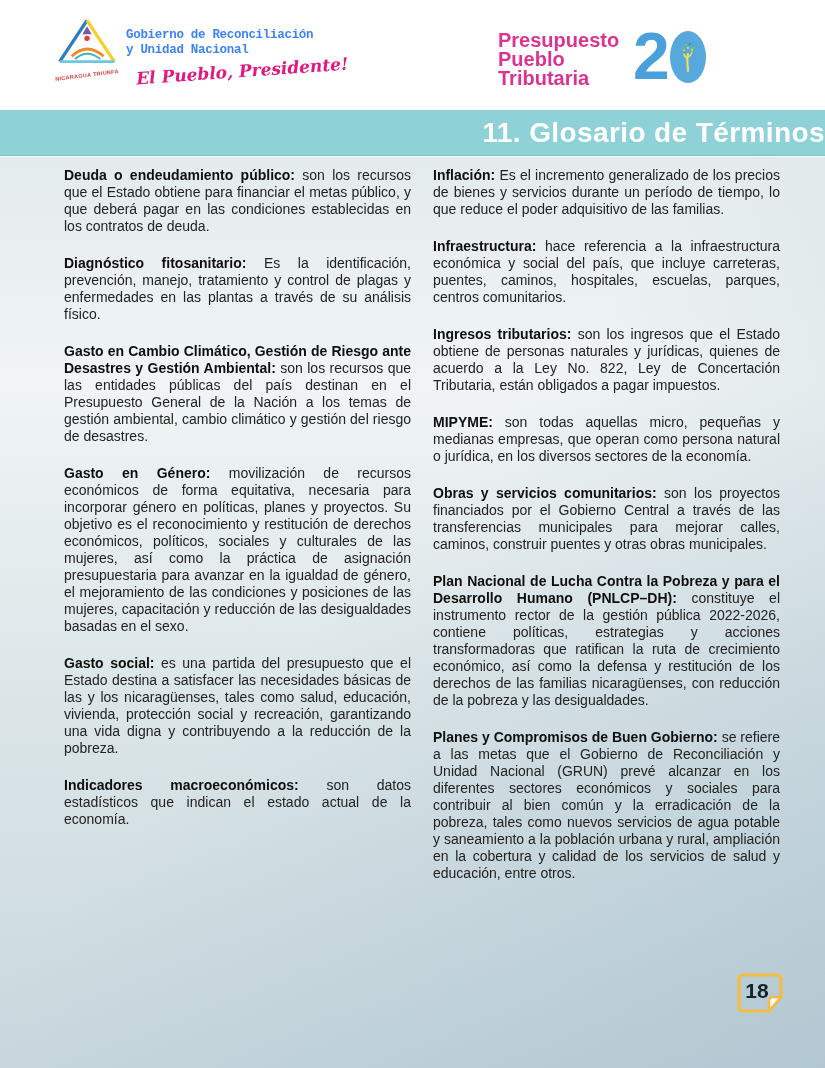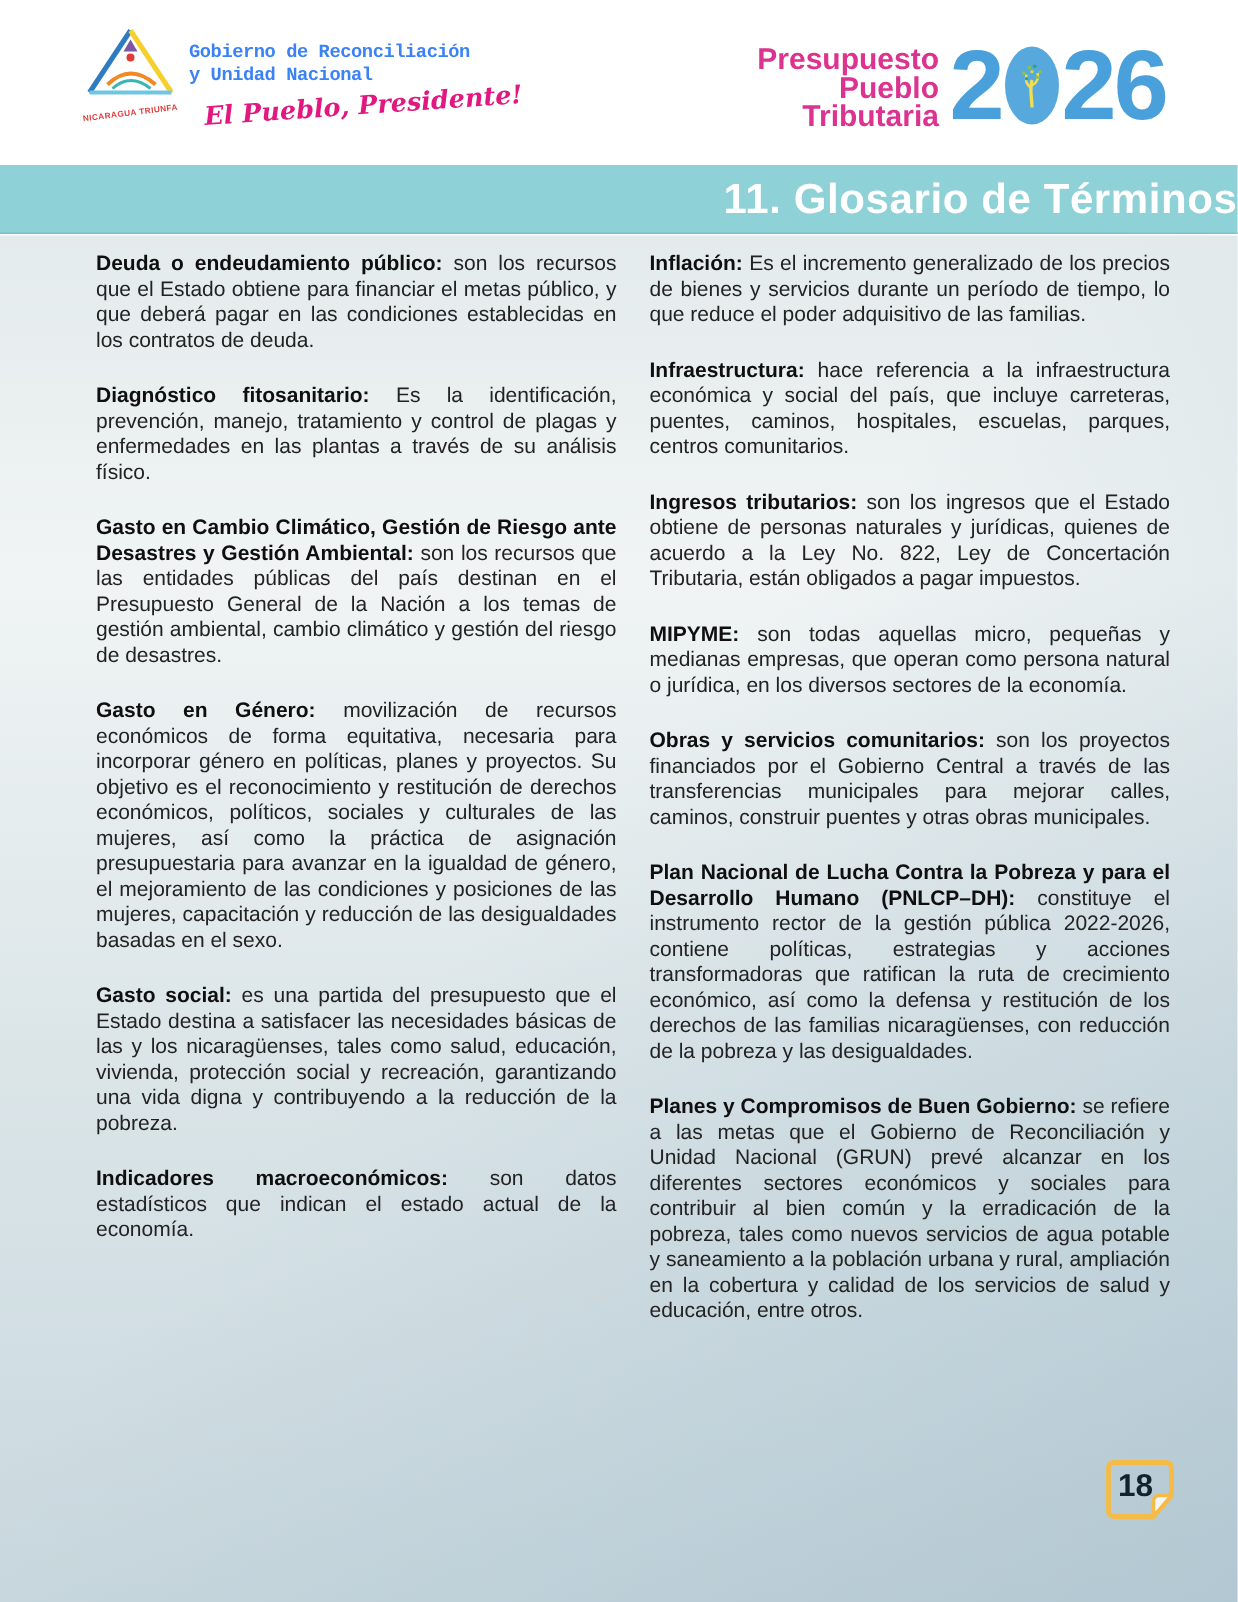--- a/index.html
+++ b/index.html
@@ -34,21 +34,21 @@
   .mhcp-text { margin-left:4px; }
   .mhcp-acronym {
     font-size:44px; font-weight:bold; color:#1e2f78; line-height:.88; letter-spacing:-1px;
   }
   .mhcp-sub {
     font-size:6px; font-weight:bold; color:#1e2f78; letter-spacing:.38px; margin-top:2px;
     white-space:nowrap;
   }
 
   .program {
-    position:absolute; left:498px; top:31px; width:128px; text-align:right;
+    position:absolute; left:498px; top:31px; width:128px; text-align:left;
     color:#dd3390; font-weight:bold; font-size:20px; line-height:19px;
   }
 
   .year {
     position:absolute; left:633px; top:20px; height:72px;
     display:flex; align-items:center;
     color:#4aa0da; font-weight:bold; font-size:66px; letter-spacing:-2px;
   }
   .year .digit { line-height:1; }
   .zero {
@@ -134,21 +134,20 @@
           <path d="M12,18 C16,16 17,12 16,9" stroke="#f2de52" stroke-width="1.8" fill="none"></path>
           <circle cx="6" cy="9" r="1.3" fill="#8bc34a"></circle>
           <circle cx="10" cy="5" r="1.3" fill="#8bc34a"></circle>
           <circle cx="14" cy="4" r="1.3" fill="#2e9e8e"></circle>
           <circle cx="18" cy="8" r="1.3" fill="#8bc34a"></circle>
           <circle cx="8" cy="13" r="1.2" fill="#2e9e8e"></circle>
           <circle cx="16" cy="12" r="1.2" fill="#8bc34a"></circle>
           <circle cx="12" cy="8" r="1.3" fill="#cddc39"></circle>
         </svg>
       </span>
-      <span class="digit">26</span>
     </div>
   </header>
 
   <div class="banner">
     <h1>11. Glosario de Términos</h1>
   </div>
 
   <main class="content">
 
     <div class="col">

